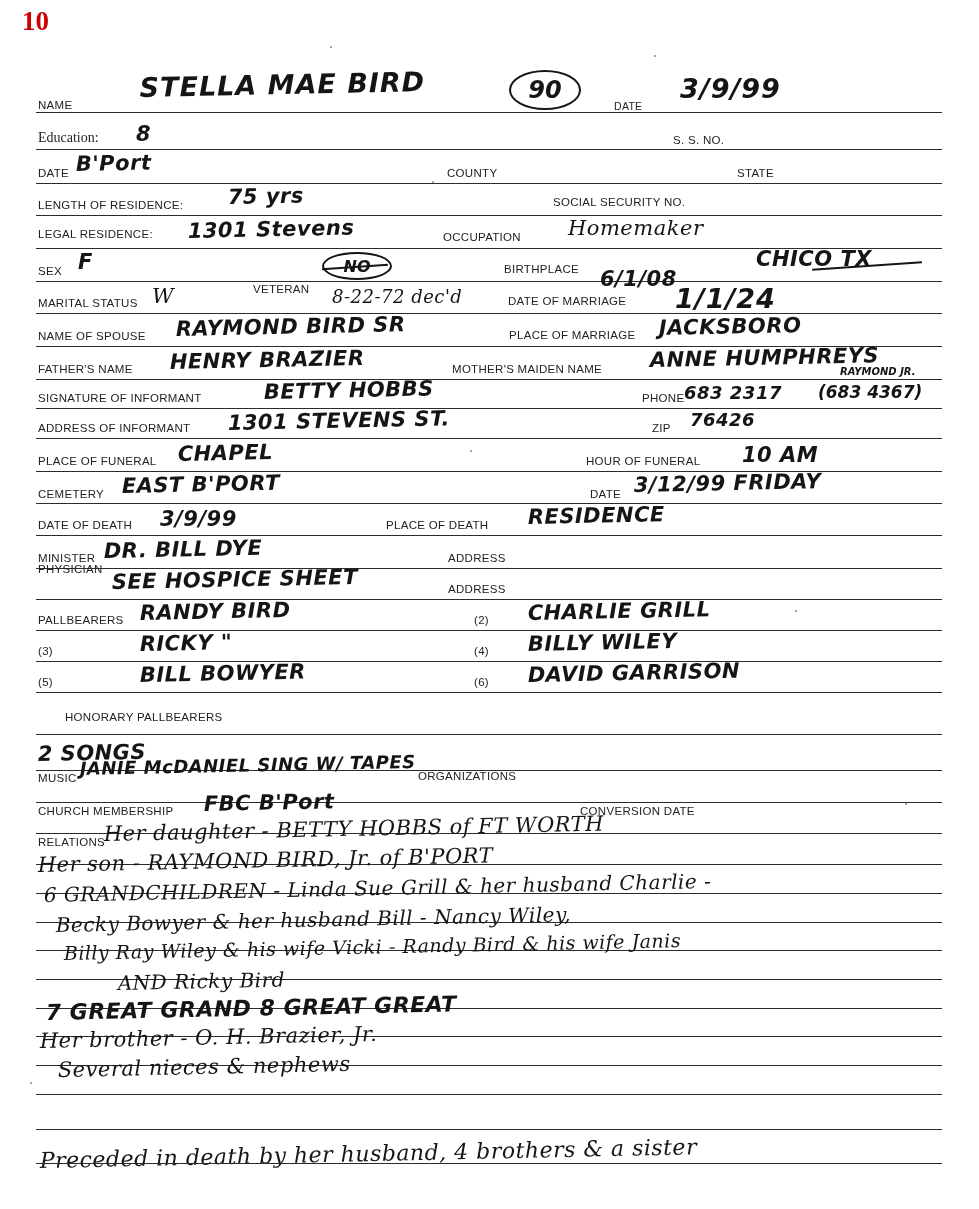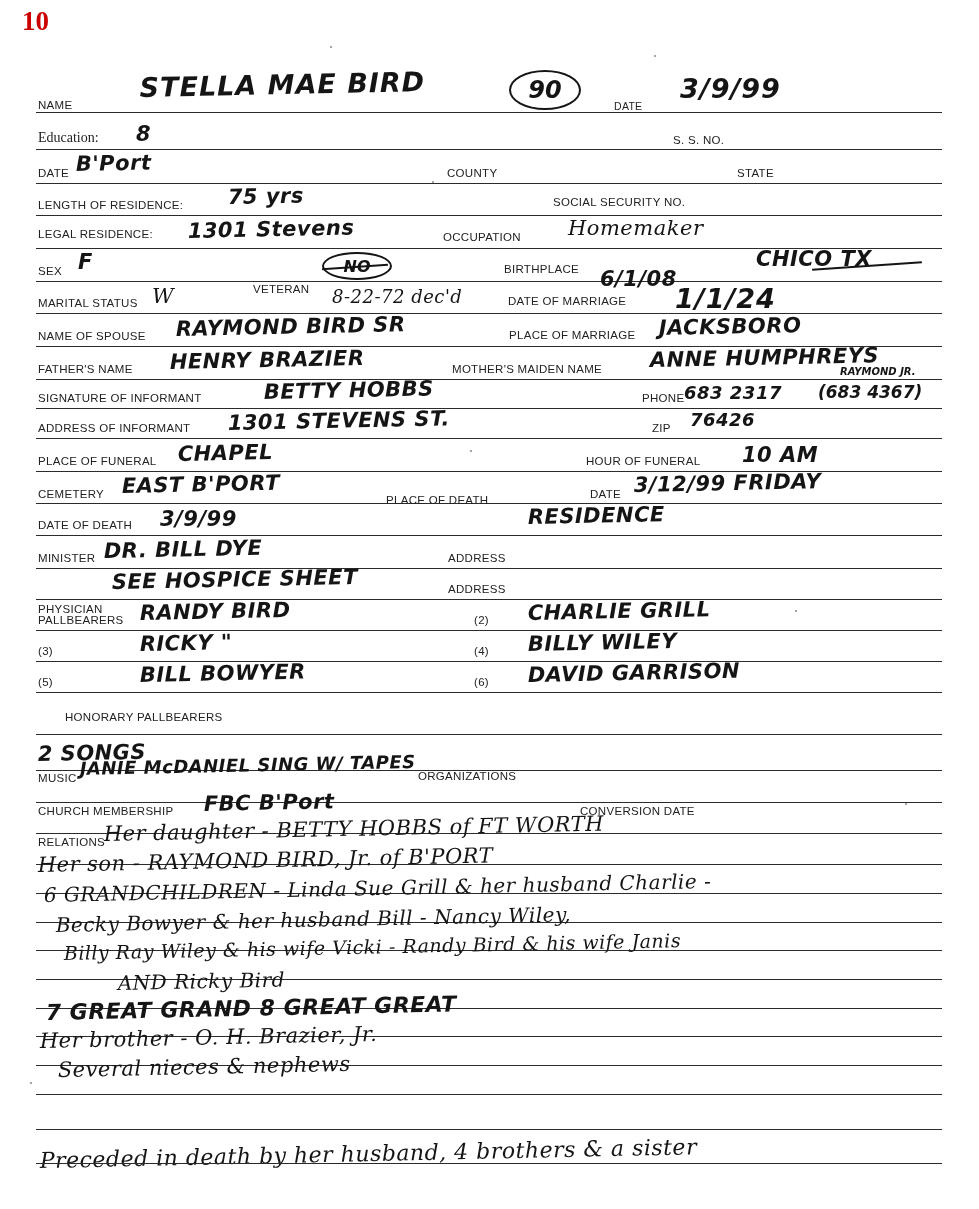--- a/index.html
+++ b/index.html
@@ -210,31 +210,31 @@
 
   <div class="rule" style="left:36px; top:503px; width:906px;"></div>
   <div class="lbl" style="left:38px; top:488px;">CEMETERY</div>
   <div class="hw mid rot2" style="left:122px; top:474px;">EAST B'PORT</div>
   <div class="lbl" style="left:590px; top:488px;">DATE</div>
   <div class="hw mid rot2" style="left:634px; top:473px;">3/12/99 FRIDAY</div>
 
   <div class="rule" style="left:36px; top:535px; width:906px;"></div>
   <div class="lbl" style="left:38px; top:519px;">DATE OF DEATH</div>
   <div class="hw mid" style="left:160px; top:507px;">3/9/99</div>
-  <div class="lbl" style="left:386px; top:494px;">PLACE OF DEATH</div>
+  <div class="lbl" style="left:386px; top:519px;">PLACE OF DEATH</div>
   <div class="hw mid rot2" style="left:528px; top:505px;">RESIDENCE</div>
 
   <div class="rule" style="left:36px; top:568px; width:906px;"></div>
   <div class="lbl" style="left:38px; top:552px;">MINISTER</div>
   <div class="hw mid rot2" style="left:104px; top:539px;">DR. BILL DYE</div>
   <div class="lbl" style="left:448px; top:552px;">ADDRESS</div>
   <div class="hw sml" style="left:520px; top:545px;"></div>
 
   <div class="rule" style="left:36px; top:599px; width:906px;"></div>
-  <div class="lbl" style="left:38px; top:603px;">PHYSICIAN</div>
+  <div class="lbl" style="left:38px; top:563px;">PHYSICIAN</div>
   <div class="hw mid rot2" style="left:112px; top:570px;">SEE HOSPICE SHEET</div>
   <div class="lbl" style="left:448px; top:583px;">ADDRESS</div>
   <div class="hw sml" style="left:520px; top:576px;"></div>
 
   <div class="rule" style="left:36px; top:630px; width:906px;"></div>
   <div class="lbl" style="left:38px; top:614px;">PALLBEARERS</div>
   <div class="hw mid rot2" style="left:140px; top:601px;">RANDY BIRD</div>
   <div class="lbl" style="left:474px; top:614px;">(2)</div>
   <div class="hw mid rot2" style="left:528px; top:601px;">CHARLIE GRILL</div>
 

